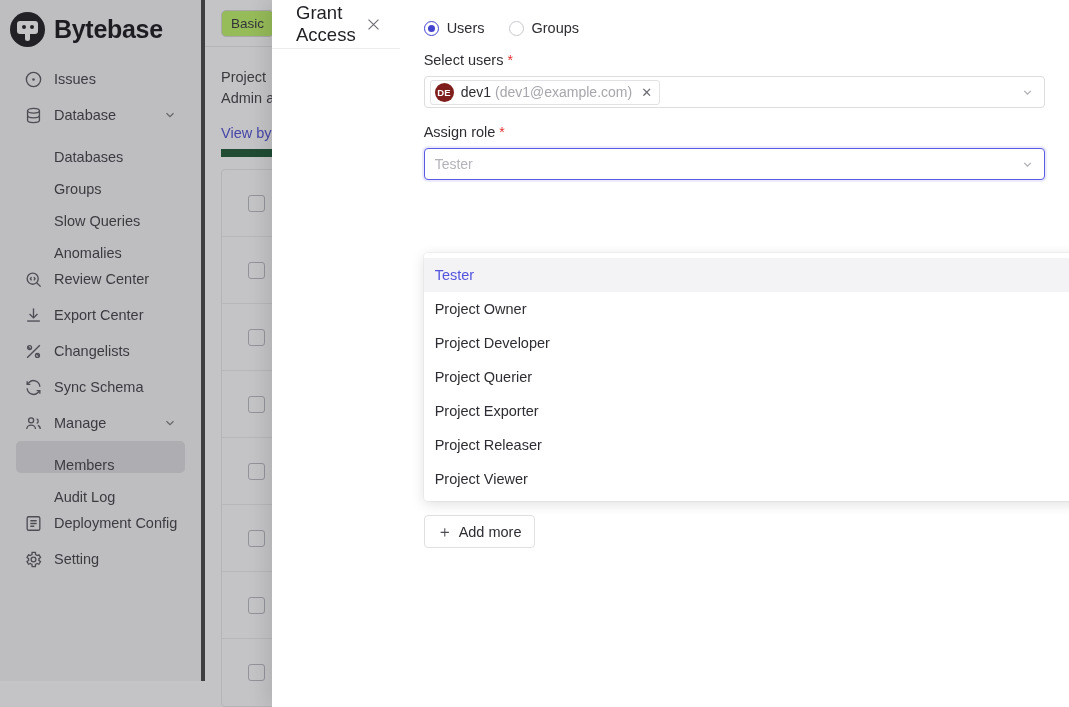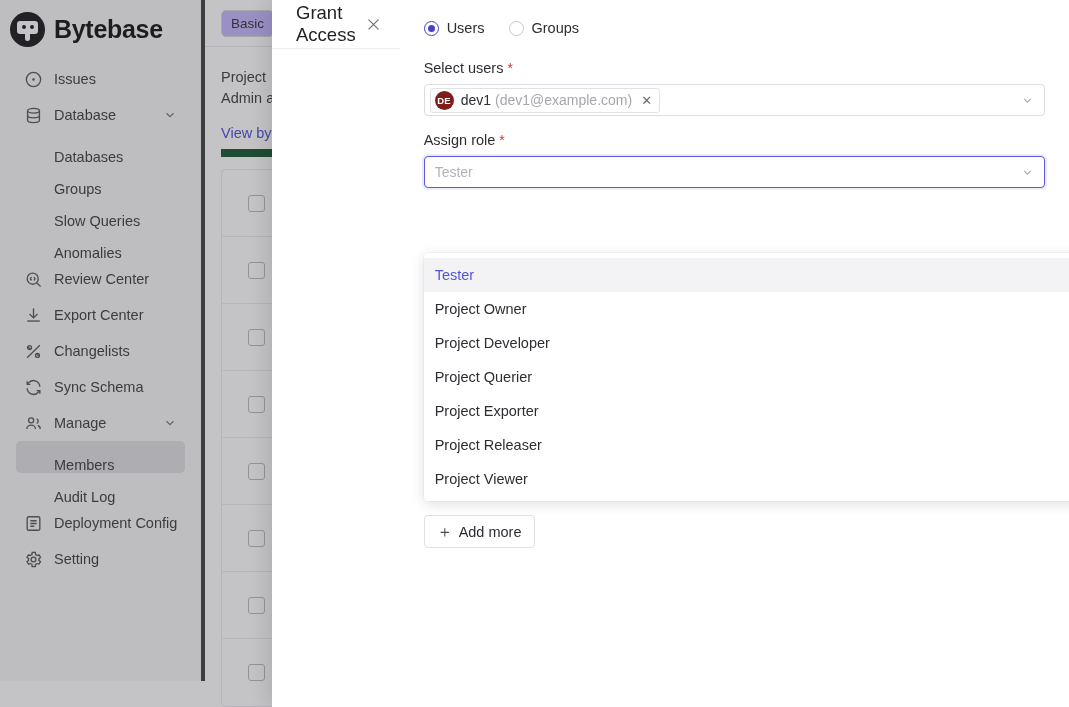--- a/index.html
+++ b/index.html
@@ -67,21 +67,21 @@
     flex: 1 1 auto; position: relative; background: #fff;
     display: flex; flex-direction: column;
   }
   .top-bar {
     height: 48px; border-bottom: 1px solid #e9e9ec;
     display: flex; align-items: center; padding: 0 16px;
   }
   .pill-btn {
     border: 1px solid #d6d6da; border-radius: 5px;
     height: 27px; padding: 0 9px; font-size: 13.5px;
-    color: #2f2f34; display: flex; align-items: center; background: #c4b5fd;
+    color: #2f2f34; display: flex; align-items: center; background: #bef264;
   }
   .page-body { padding: 20px 16px 0 16px; }
   .page-line { font-size: 14.5px; color: #3b3b40; line-height: 21px; white-space: nowrap; }
   .tabs { display: flex; gap: 20px; margin-top: 16px; }
   .tab {
     font-size: 14.5px; color: #4b4bd6; padding-bottom: 8px;
     border-bottom: 8px solid #14532d; white-space: nowrap;
   }
   .tbl { margin-top: 12px; border: 1px solid #e9e9ec; border-radius: 4px; width: 820px; }
   .tbl-row {
@@ -113,21 +113,21 @@
   }
   .modal-title { font-size: 18.5px; color: #1f1f24; flex: 1 1 auto; }
   .close-btn {
     width: 26px; height: 26px; display: flex; align-items: center;
     justify-content: center; color: #6d6d74;
   }
   .close-btn svg { width: 17px; height: 17px; display: block; }
 
   .modal-body { flex: 1 1 auto; position: relative; padding: 20px 24px 0 24px; }
 
-  .radio-row { display: flex; align-items: center; gap: 24px; margin-bottom: 24px; }
+  .radio-row { display: flex; align-items: center; gap: 24px; margin-bottom: 16px; }
   .radio-opt { display: flex; align-items: center; gap: 8px; font-size: 14.5px; color: #2d2d33; }
   .radio {
     width: 15px; height: 15px; border-radius: 50%;
     border: 1.5px solid #c8c8cf; background: #fff; position: relative; flex: 0 0 15px;
   }
   .radio.checked { border-color: #4443cf; }
   .radio.checked::after {
     content: ""; position: absolute; left: 3px; top: 3px;
     width: 7px; height: 7px; border-radius: 50%; background: #4443cf;
   }

